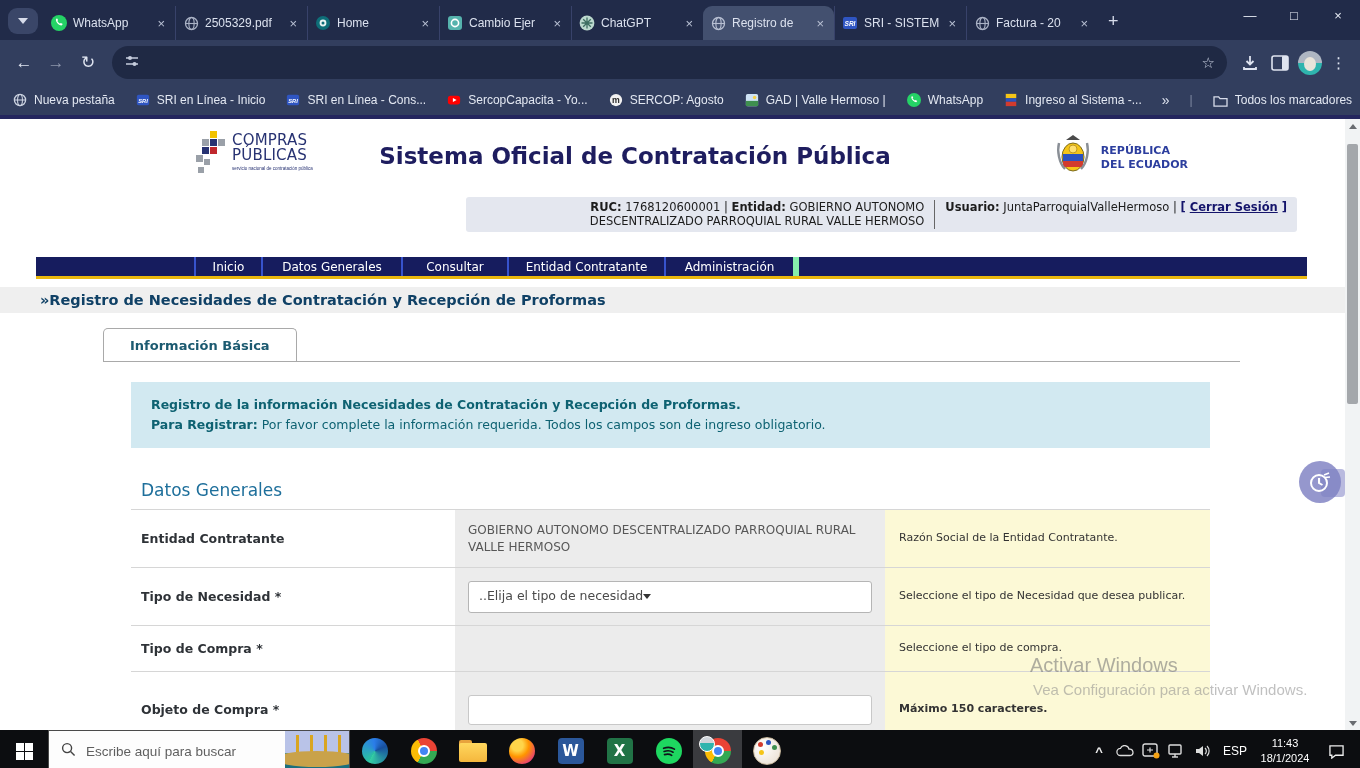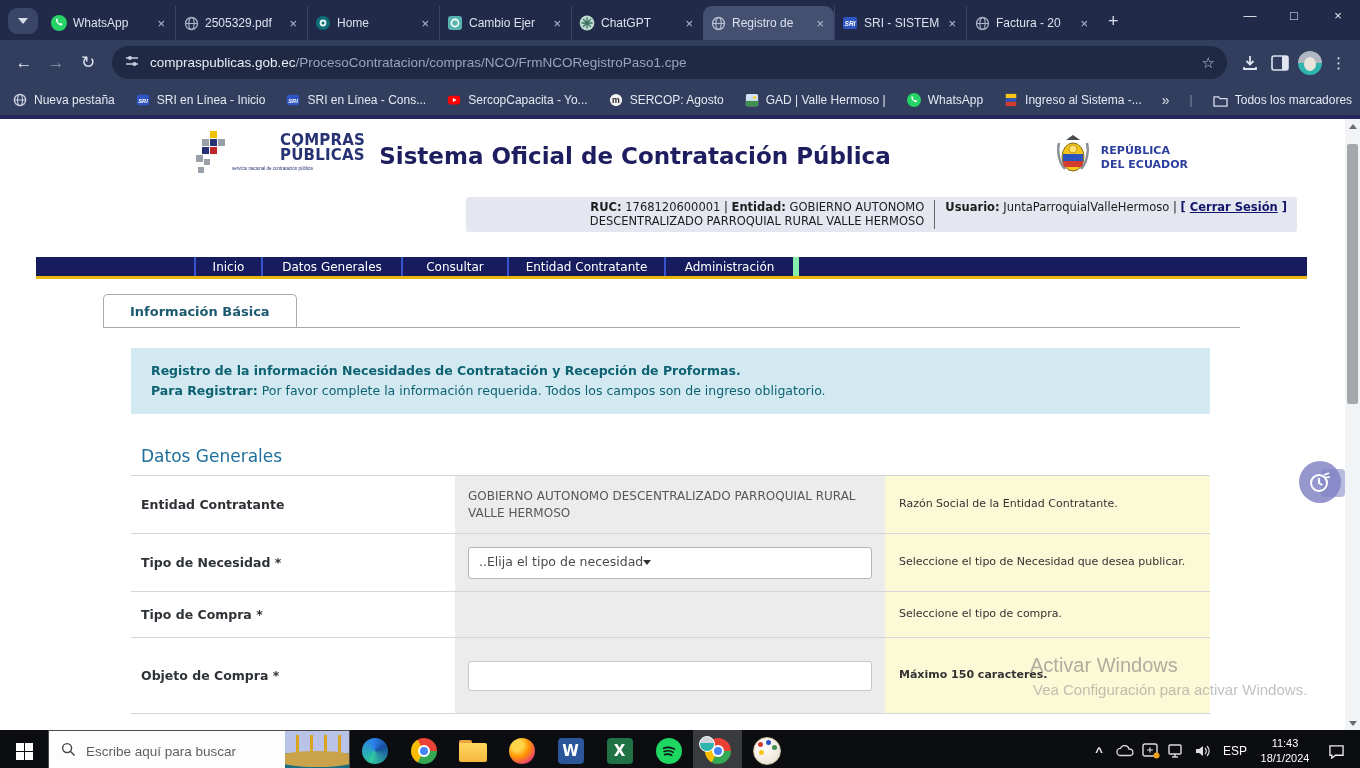--- a/index.html
+++ b/index.html
@@ -42,21 +42,21 @@
   .bm{display:flex;align-items:center;gap:6px;white-space:nowrap;}
   .bm-ov{font-size:14px;color:#dfe4f0;}
   .bm-sep{color:#7f89a2;}
 
   
   .page{position:relative;height:611px;background:#fff;border-top:4px solid #24265e;overflow:hidden;}
 
   .site-header{position:relative;height:76px;}
   .cp-logo{position:absolute;left:196px;top:10px;width:120px;height:52px;}
   .cp-sq{position:absolute;}
-  .cp-text{position:absolute;left:36px;top:4px;color:#273272;font-weight:bold;font-size:15px;line-height:1.0;letter-spacing:.2px;font-family:"DejaVu Sans",sans-serif;margin-left:48px;}
+  .cp-text{position:absolute;left:36px;top:4px;color:#273272;font-weight:normal;font-size:15px;line-height:1.0;letter-spacing:.2px;font-family:"DejaVu Sans",sans-serif;}
   .cp-tag{position:absolute;left:36px;top:37px;color:#273272;font-size:4.5px;white-space:nowrap;}
   .site-title{position:absolute;left:0;width:1270px;top:24px;text-align:center;color:#1e1d5f;
     font-family:"DejaVu Sans",sans-serif;font-weight:bold;font-size:23px;}
   .republic{position:absolute;right:172px;top:14px;display:flex;align-items:center;gap:8px;}
   .rep-text{color:#2c3e9e;font-weight:bold;font-size:11px;line-height:1.25;font-family:"DejaVu Sans",sans-serif;}
 
   .info-row{position:relative;height:50px;font-family:"DejaVu Sans",sans-serif;}
   .box{background:#e4e7ef;border-radius:3px;}
   .dt-box{position:absolute;left:46px;top:2px;padding:4px 12px;font-size:12px;color:#1c1c1c;}
   .sess-box{position:absolute;left:466px;right:63px;top:2px;padding:3px 10px;display:flex;font-size:11.5px;color:#1c1c1c;justify-content:space-between;}
@@ -274,21 +274,20 @@
     <div class="navbtn">↻</div>
     <div class="urlpill">
       <span>
         <svg width="16" height="16" viewBox="0 0 16 16">
             <line x1="2" y1="5" x2="14" y2="5" stroke="#c6cddd" stroke-width="1.6"></line>
             <circle cx="6" cy="5" r="2" fill="#c6cddd"></circle>
             <line x1="2" y1="11" x2="14" y2="11" stroke="#c6cddd" stroke-width="1.6"></line>
             <circle cx="10.5" cy="11" r="2" fill="#c6cddd"></circle>
           </svg>
       </span>
-      <span><span>compraspublicas.gob.ec</span><span class="path">/ProcesoContratacion/compras/NCO/FrmNCORegistroPaso1.cpe</span></span>
       <span class="url-star">☆</span>
     </div>
     <div class="tool-ic">
       <svg width="18" height="18" viewBox="0 0 18 18">
           <path d="M9 2v8M5.5 7L9 10.5 12.5 7" fill="none" stroke="#dfe4f0" stroke-width="1.8"></path>
           <path d="M3 13v2h12v-2" fill="none" stroke="#dfe4f0" stroke-width="1.8"></path>
         </svg>
     </div>
     <div class="tool-ic">
       <svg width="18" height="16" viewBox="0 0 18 16">
@@ -443,20 +442,21 @@
 
     <div class="mainmenu">
       <div class="mspacer"></div>
       <div class="mi w1">Inicio</div>
       <div class="mi w2">Datos Generales</div>
       <div class="mi w3">Consultar</div>
       <div class="mi w4">Entidad Contratante</div>
       <div class="mi w5 last">Administración</div>
     </div>
 
+    <div class="breadcrumb">»Registro de Necesidades de Contratación y Recepción de Proformas</div>
 
     <div class="tabrow">
       <div class="ib-tab">Información Básica</div>
     </div>
     <div class="tab-underline"></div>
 
     <div class="notice">
       <b>Registro de la información Necesidades de Contratación y Recepción de Proformas.</b><br>
       <b>Para Registrar:</b><span> Por favor complete la información requerida. Todos los campos son de ingreso obligatorio.</span>
     </div>

